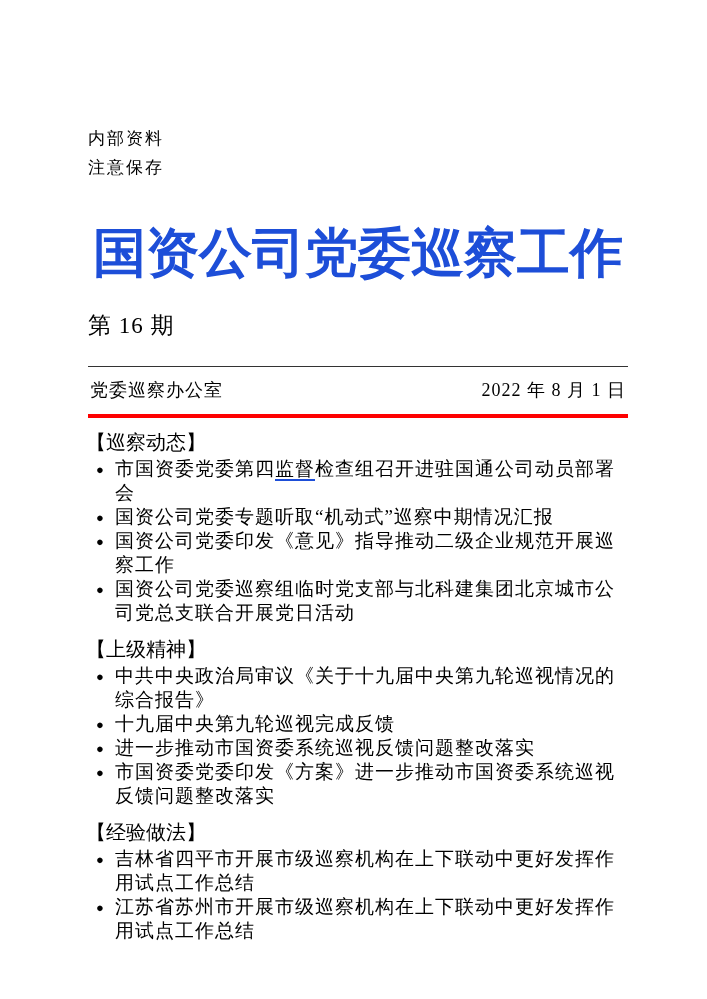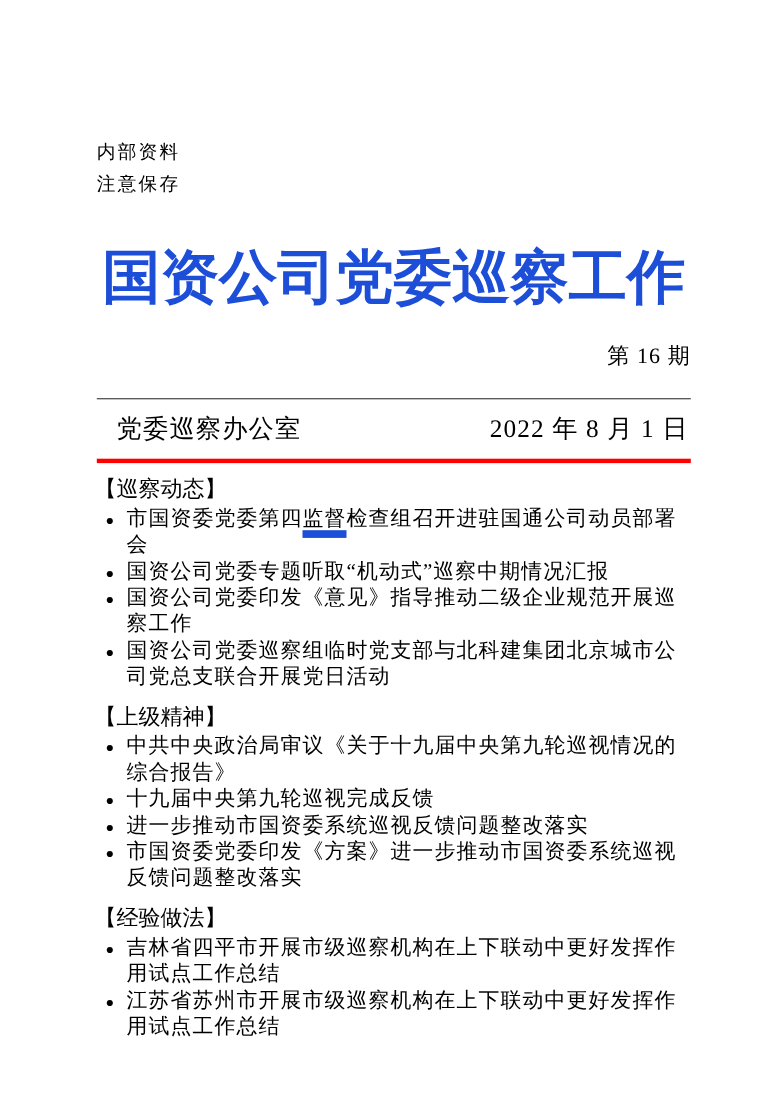--- a/index.html
+++ b/index.html
@@ -28,37 +28,36 @@
     margin-top:38px;
     text-align:center;
     font-size:53px;
     font-weight:bold;
     line-height:66px;
     white-space:nowrap;
     font-family:"Liberation Serif", serif;
   }
   .issue{
     margin-top:24px;
-    text-align:right;
-    font-size:20px;
+    text-align:left;
+    font-size:23px;
     letter-spacing:1px;
   }
   
   .masthead{
     margin-top:25px;
     border-top:1px solid #333;
   }
   .masthead-row{
     display:flex;
     justify-content:space-between;
     align-items:baseline;
     padding:11px 2px 12px 2px;
-    font-size:23px;
+    font-size:18px;
     letter-spacing:1px;
-    margin-left:16px;
   }
   .red-rule{
     height:4px;
     width:100%;
   }
   
   .section{margin-top:12px;}
   .section-heading{
     font-family:"Liberation Sans", sans-serif;
     font-weight:normal;
@@ -78,21 +77,21 @@
     line-height:24px;
     letter-spacing:1px;
   }
   ul.items li .bullet{
     position:absolute;
     left:0;top:1px;
     font-size:13px;
     letter-spacing:0;
   }
   .u{
-    border-bottom:7px solid #1d4ed8;
+    border-bottom:2px solid #1d4ed8;
   }
 </style>
 </head>
 <body>
 
 <div class="content">
 
   <div class="notice">
     <div>内部资料</div>
     <div>注意保存</div>

